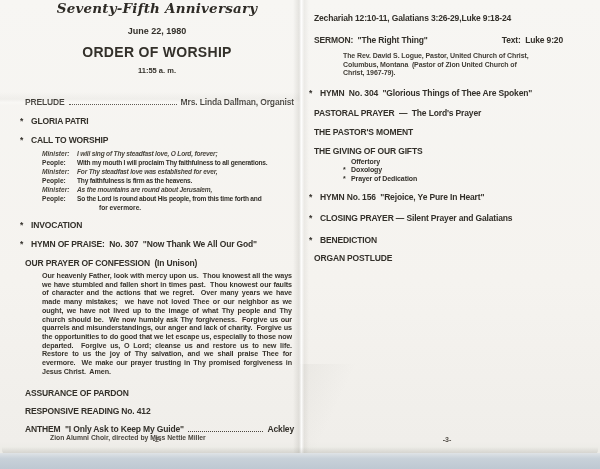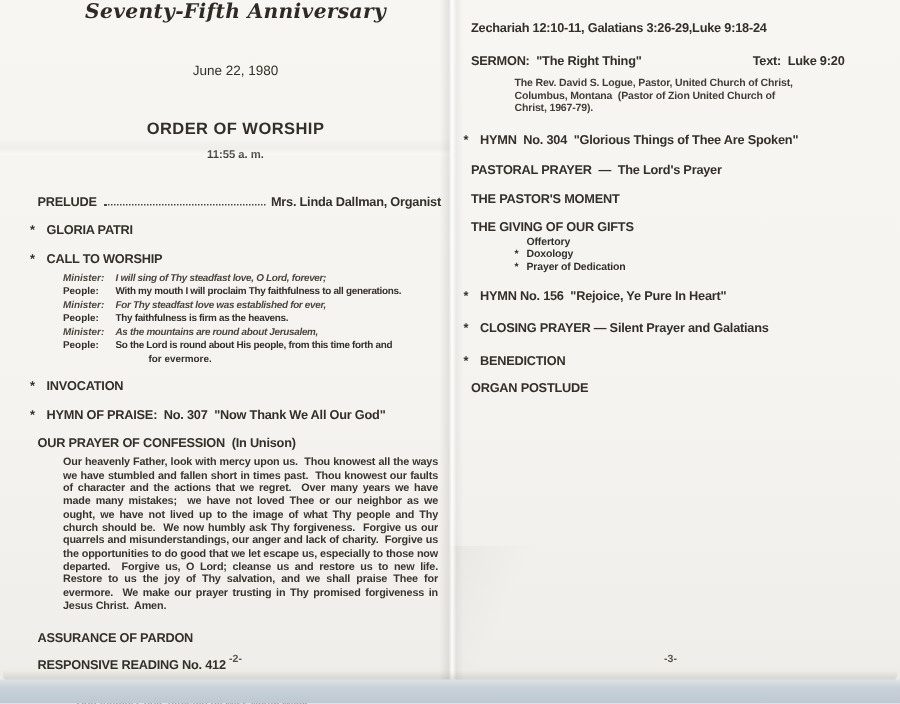--- a/index.html
+++ b/index.html
@@ -26,22 +26,22 @@
   .crease-d { position:absolute; left:300px; bottom:15px; width:120px; height:90px;
           background:linear-gradient(115deg, rgba(130,128,120,.08) 0%, rgba(130,128,120,0) 35%); }
 
   .page { position:absolute; top:0; height:452px; }
   .page-left  { left:20px;  width:274px; }
   .page-right { left:309px; width:276px; }
 
   .ctr { text-align:center; }
   .title { font-family:"DejaVu Serif", serif; font-style:italic; font-weight:bold;
            font-size:13.5px; letter-spacing:.2px; text-align:center; color:#2e2b26; }
-  .date  { margin-top:26px; font-size:9px;  font-weight:normal; }
-  .order { margin-top:28px; font-size:11px; font-weight:bold; letter-spacing:.3px; }
+  .date  { margin-top:10px; font-size:9px;  font-weight:bold; }
+  .order { margin-top:8px; font-size:14px; font-weight:bold; letter-spacing:.3px; }
   .time  { margin-top:6px;  font-size:7.5px; font-weight:bold; }
 
   .ln { font-size:8.5px; font-weight:bold; letter-spacing:-.15px; white-space:pre; line-height:10px; }
   .row { display:flex; align-items:flex-start; }
   .star-cell { display:inline-block; width:11px; flex:0 0 11px; font-size:8.5px; font-weight:bold; }
   .indent { padding-left:5px; }
 
   .leader { display:flex; align-items:center; }
   .dots { flex:1 1 auto; border-bottom:1.5px dotted #4c473f; margin:0 4px 2px 4px; height:8px; }
 

